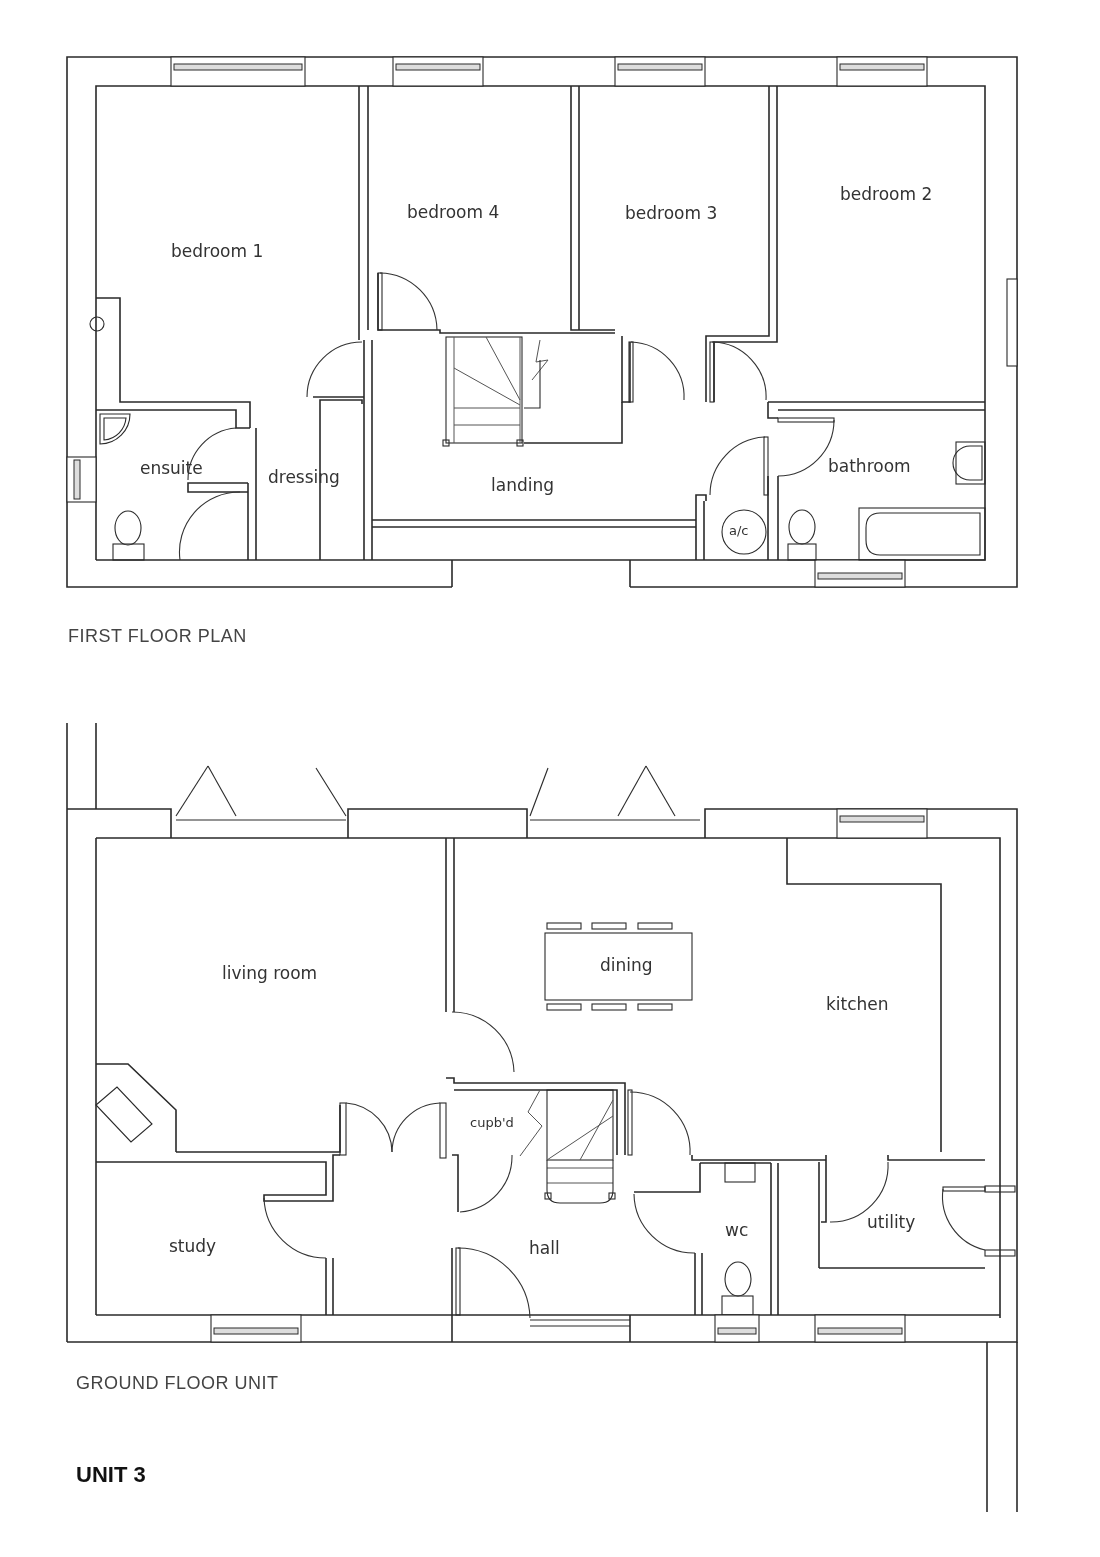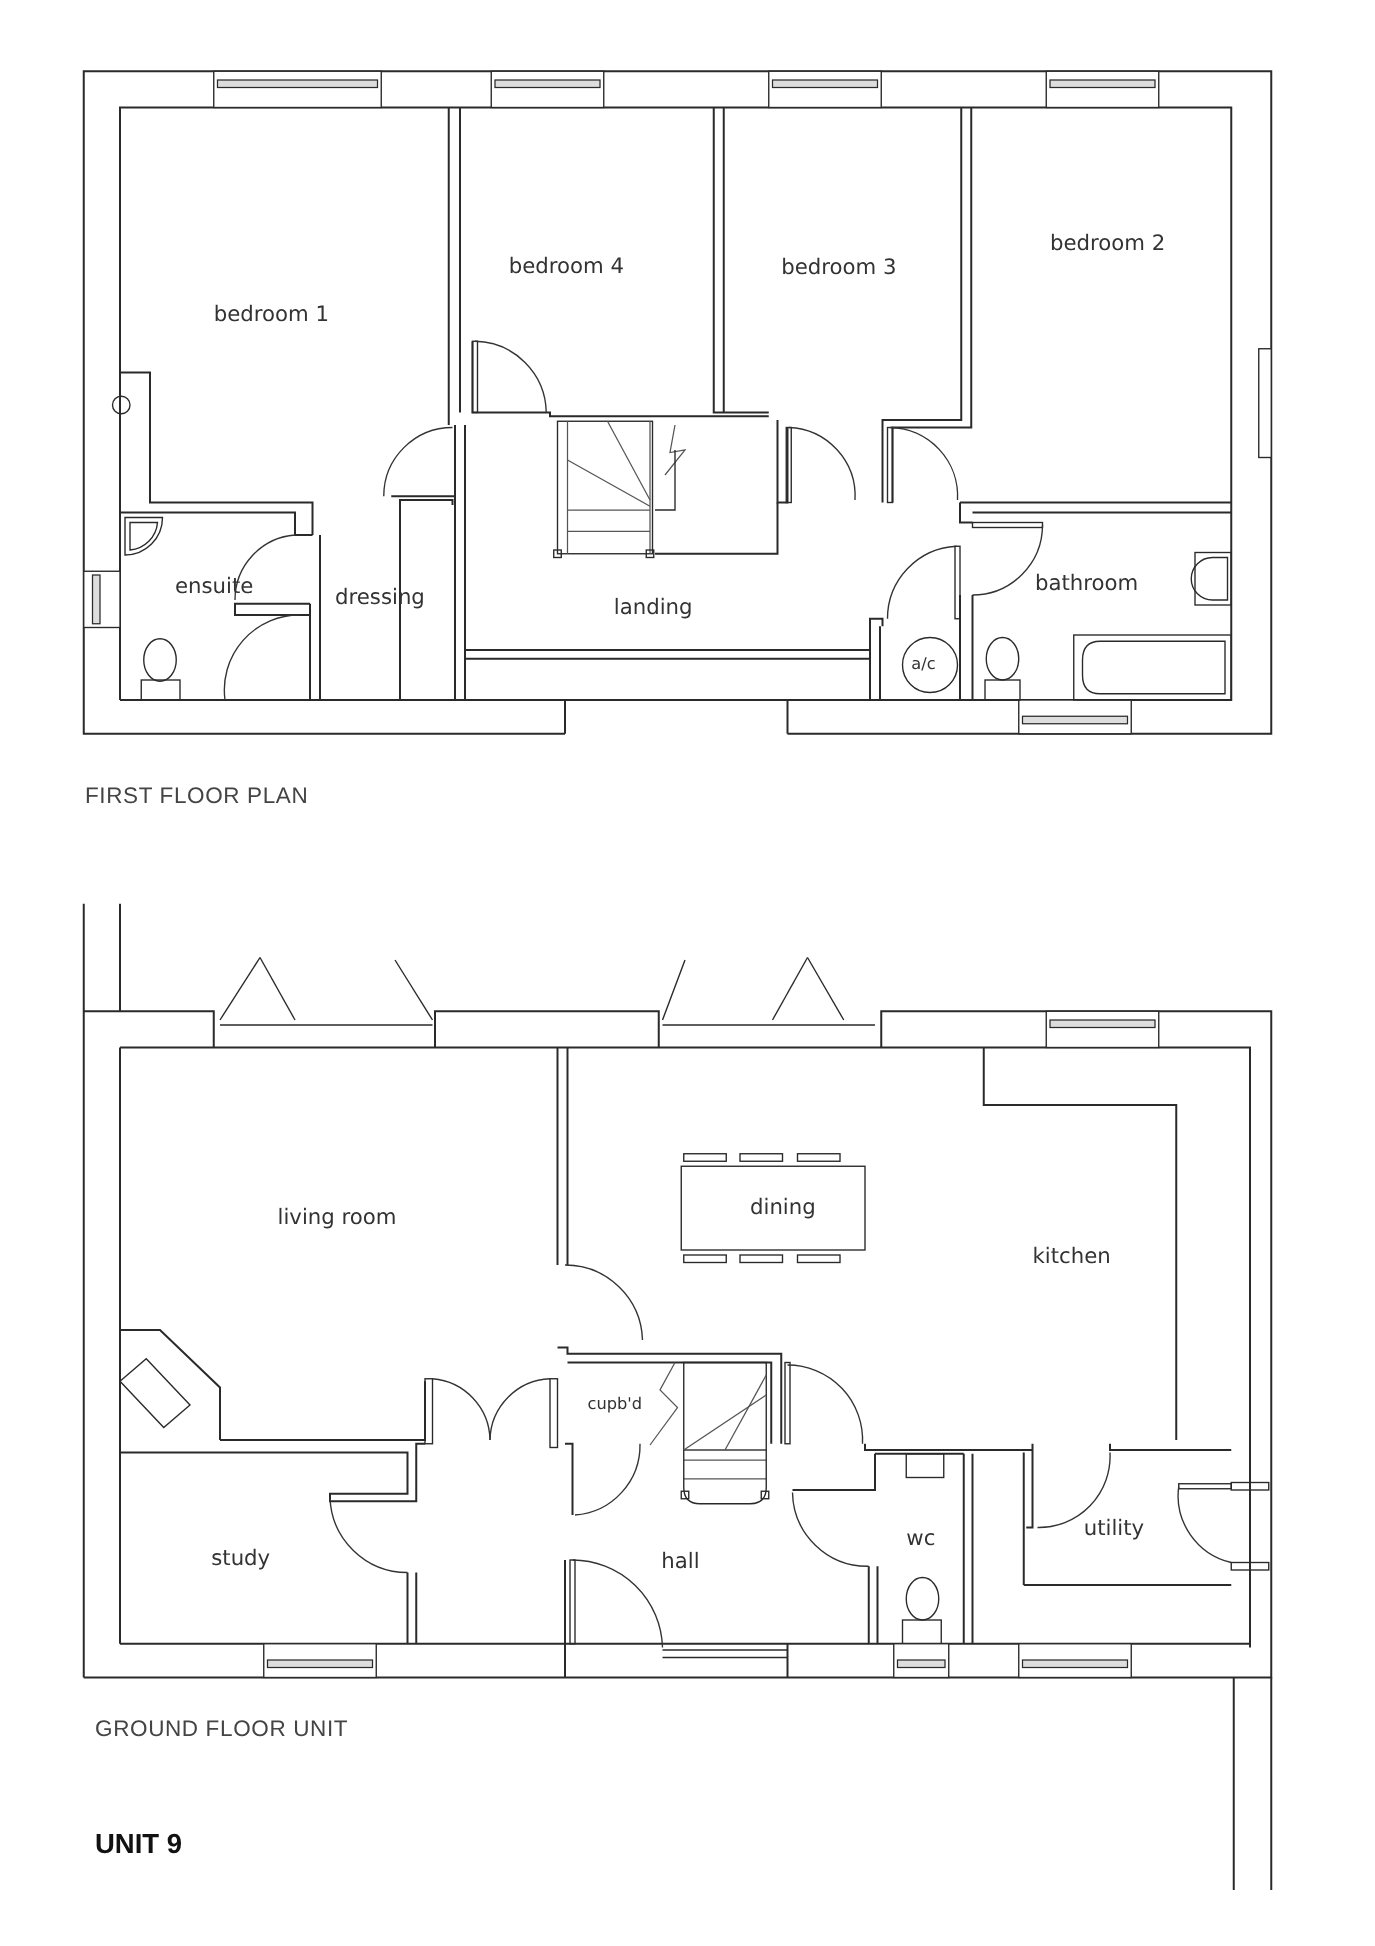--- a/index.html
+++ b/index.html
@@ -279,13 +279,13 @@
   <text class="room-label" x="826" y="1010">kitchen</text>
   <text class="small-label" x="470" y="1127">cupb'd</text>
   <text class="room-label" x="169" y="1252">study</text>
   <text class="room-label" x="529" y="1254">hall</text>
   <text class="room-label" x="725" y="1236">wc</text>
   <text class="room-label" x="867" y="1228">utility</text>
 </svg>
 
 <div class="plan-title" style="left:68px; top:626px;">FIRST FLOOR PLAN</div>
 <div class="plan-title" style="left:76px; top:1373px;">GROUND FLOOR UNIT</div>
-<div class="unit-title" style="left:76px; top:1462px;">UNIT 9</div>
+<div class="unit-title" style="left:76px; top:1462px;">UNIT 3</div>
 
 </body></html>

